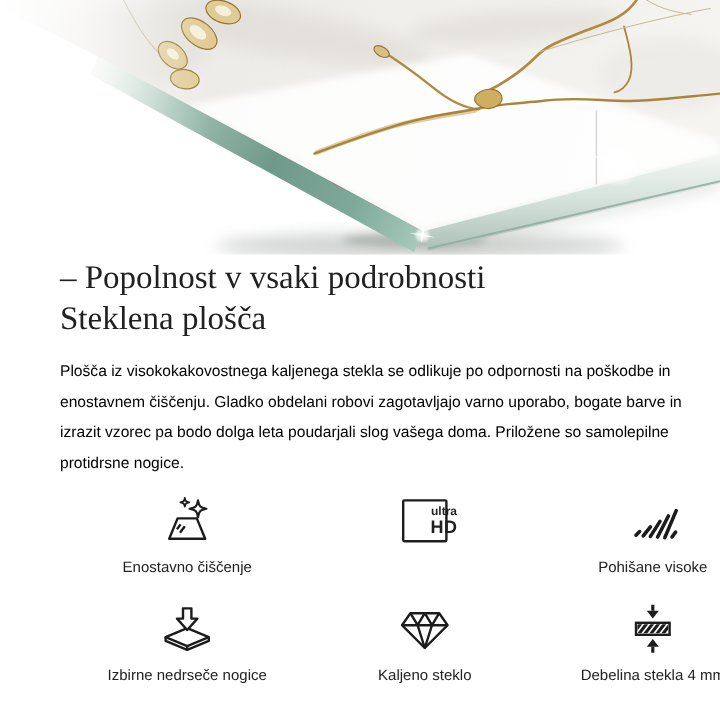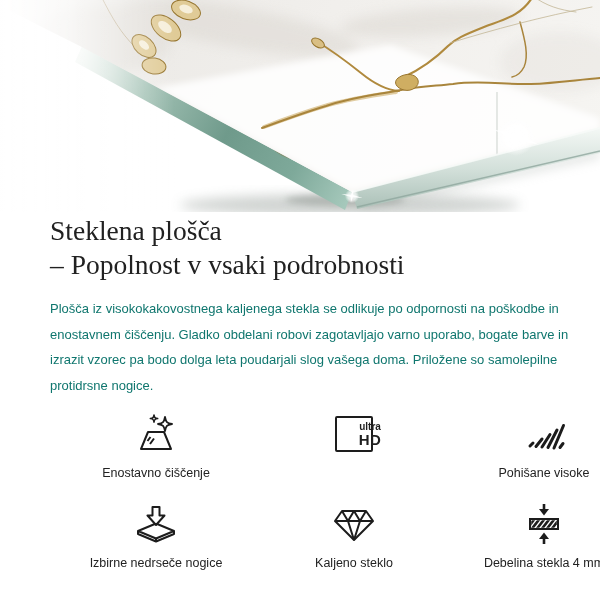--- a/index.html
+++ b/index.html
@@ -8,21 +8,21 @@
     font-family:"Liberation Sans",sans-serif;color:#1f1f1f;
   }
   .hero{width:600px;height:212px;display:block;}
   .content{padding-left:50px;padding-right:20px;}
   h1{
     margin:2px 0 0 0;font-family:"Liberation Serif","DejaVu Serif",serif;
     font-weight:400;font-size:27.5px;line-height:34px;color:#212121;letter-spacing:0;
   }
   h1 span{display:block;}
   .para{
-    margin:14px 0 0 0;width:528px;font-size:13px;line-height:25.5px;color:#0f766e;
+    margin:14px 0 0 0;width:528px;font-size:13px;line-height:25.5px;color:#000000;
   }
   .features{
     margin:14px 0 0 8px;display:grid;grid-template-columns:196px 200px 180px;
     grid-row-gap:22px;
   }
   .feature{display:flex;flex-direction:column;align-items:center;}
   .icon-slot{height:44px;display:flex;align-items:center;justify-content:center;}
   .feature-label{margin-top:10px;font-size:12.5px;color:#222;white-space:nowrap;}
   .hd-box{
     width:38px;height:36px;border:2.4px solid #1d1d1d;border-radius:2px;
@@ -139,22 +139,22 @@
     <circle r="2.5" fill="#ffffff"></circle>
   </g>
   <g transform="translate(352,196) rotate(10) scale(0.45)">
     <circle r="16" fill="url(#gGlow)" opacity="0.9"></circle>
     <path d="M0,-14 L2.4,-2.4 L24,0 L2.4,2.4 L0,14 L-2.4,2.4 L-24,0 L-2.4,-2.4 Z" fill="#ffffff" opacity="0.9"></path>
   </g>
 </svg>
 
 <div class="content">
   <h1>
+    <span>– Popolnost v vsaki podrobnosti</span>
     <span>Steklena plošča</span>
-    <span>– Popolnost v vsaki podrobnosti</span>
   </h1>
   <p class="para">Plošča iz visokokakovostnega kaljenega stekla se odlikuje po odpornosti na poškodbe in enostavnem čiščenju. Gladko obdelani robovi zagotavljajo varno uporabo, bogate barve in izrazit vzorec pa bodo dolga leta poudarjali slog vašega doma. Priložene so samolepilne protidrsne nogice.</p>
 
   <div class="features">
 
     <div class="feature">
       <div class="icon-slot">
         <svg width="44" height="44" viewBox="0 0 44 44">
           <path class="ic" d="M14,20 L30,20 L37,37 L7,37 Z" stroke-linejoin="round"></path>
           <path class="ic" d="M13.5,29 L16.5,25 M16,32 L20,26.5" stroke-width="1.6"></path>

